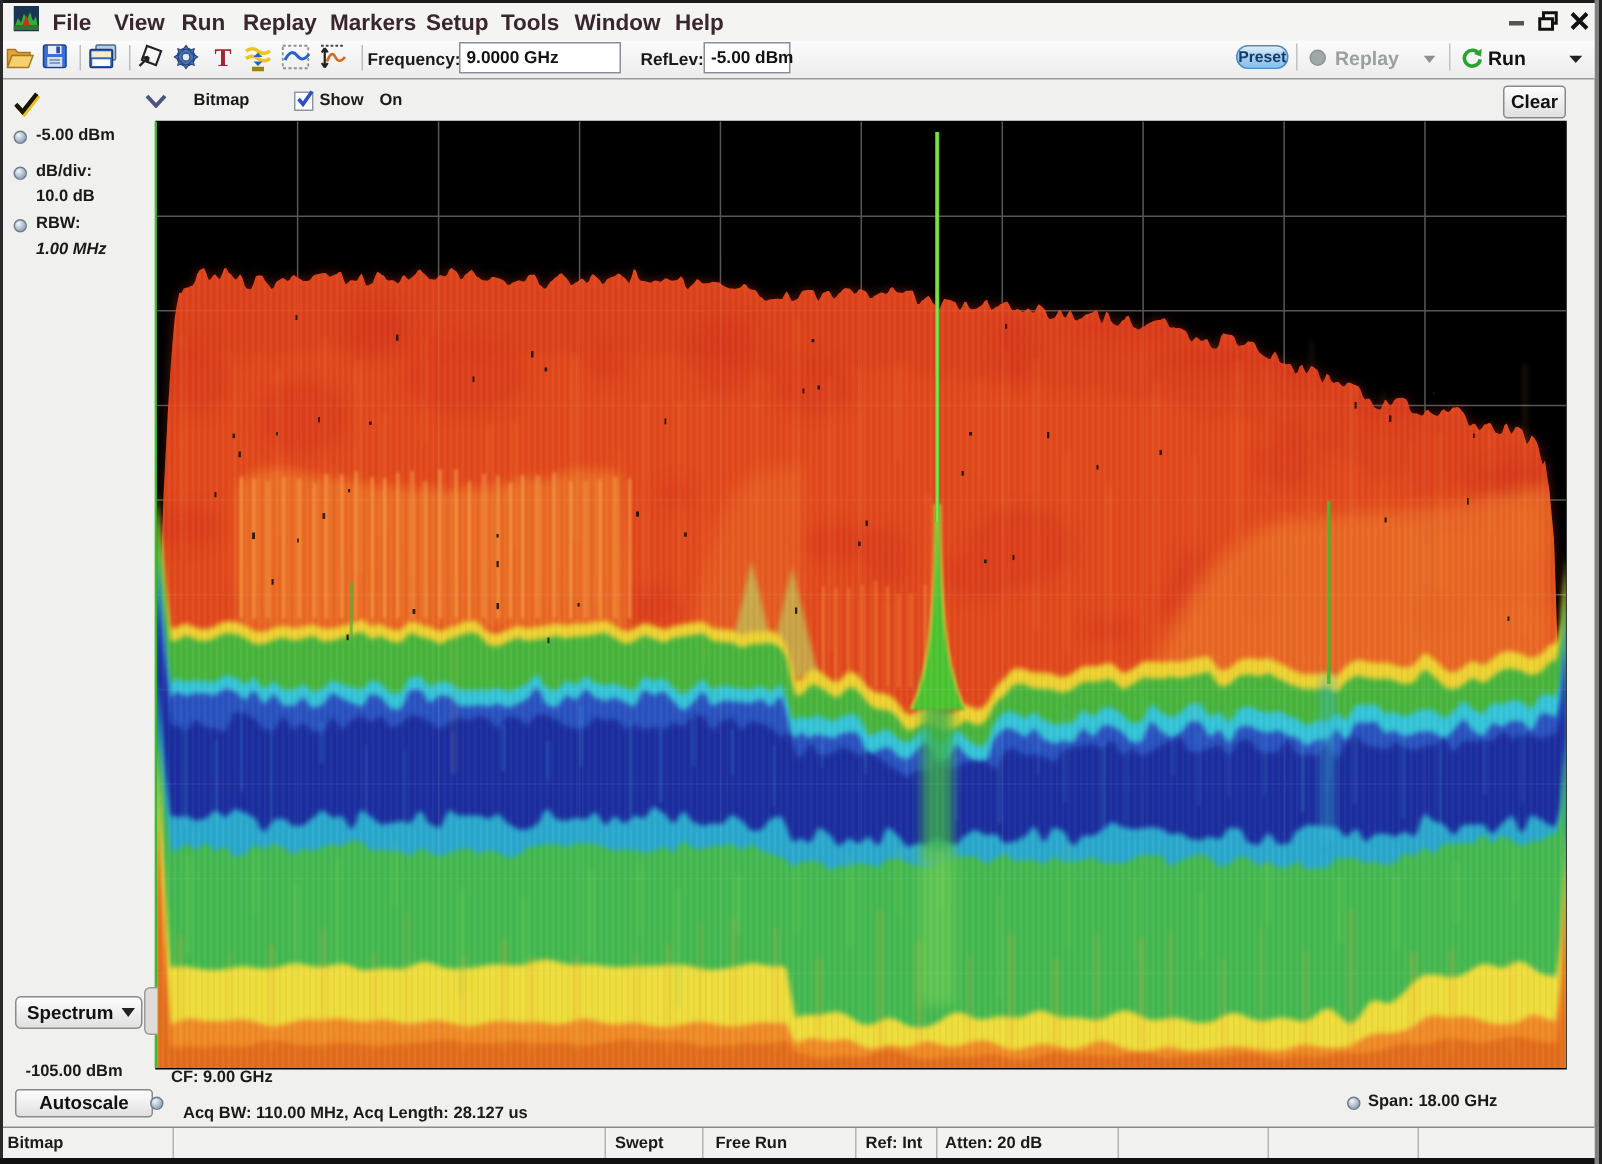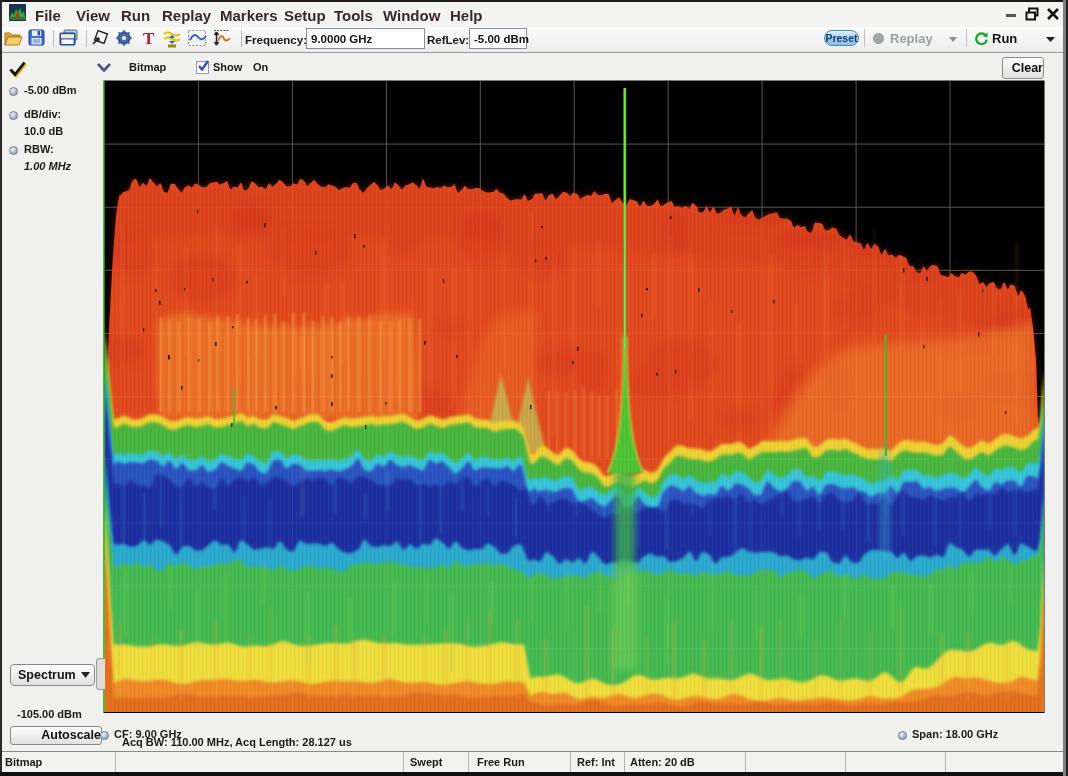--- a/index.html
+++ b/index.html
@@ -1,21 +1,21 @@
 <!DOCTYPE html>
 <html><head><meta charset="utf-8"><style>
 *{margin:0;padding:0;box-sizing:border-box}
 html,body{width:1068px;height:776px;overflow:hidden}
 body{font-family:"Liberation Sans",sans-serif;position:relative;background:#f0f0ee;-webkit-font-smoothing:antialiased}
 .abs{position:absolute}
 .menu{font-size:15px;font-weight:700;color:#39262e}
 .lbl{font-size:11px;font-weight:700;color:#1a1a1a;white-space:nowrap}
 .sphere{position:absolute;width:9px;height:9px;border-radius:50%;background:radial-gradient(circle at 35% 30%,#f2f6fa 0%,#b9c6d4 45%,#78879c 100%);border:1px solid #6d7c90}
 .inp{position:absolute;background:#fff;border:1px solid #888f98;font-size:11.5px;font-weight:700;color:#111;padding:4px 0 0 4px;white-space:nowrap}
-.btn{position:absolute;border:1px solid #8a8a8a;border-radius:3px;background:linear-gradient(#fdfdfd,#f0f0f0 45%,#e0e0e0);font-size:12.5px;font-weight:700;color:#111;text-align:right}
+.btn{position:absolute;border:1px solid #8a8a8a;border-radius:3px;background:linear-gradient(#fdfdfd,#f0f0f0 45%,#e0e0e0);font-size:12.5px;font-weight:700;color:#111;text-align:center}
 </style></head><body>
 <svg width="1068" height="776" viewBox="0 0 1068 776" style="position:absolute;left:0;top:0">
 <defs>
 <filter id="b1" x="-30%" y="-30%" width="160%" height="160%">
         <feGaussianBlur stdDeviation="1.1"></feGaussianBlur>
       </filter>
 <filter id="b2" x="-30%" y="-30%" width="160%" height="160%">
         <feGaussianBlur stdDeviation="1.6"></feGaussianBlur>
       </filter>
 <filter id="b3" x="-30%" y="-30%" width="160%" height="160%">
@@ -416,21 +416,21 @@
   </svg>
 <svg class="abs" style="left:212px;top:28px" width="20" height="21" viewBox="0 0 20 21">
     <path d="M4.5 4 L4.5 17 M4.5 4 L2.5 7 M4.5 4 L6.5 7 M4.5 17 L2.5 14 M4.5 17 L6.5 14" stroke="#222" stroke-width="1.5" fill="none"></path>
     <path d="M2 2.5 H18" stroke="#444" stroke-width="1.2" stroke-dasharray="1.8 1.4"></path>
     <path d="M6 13 Q9 5 11.5 10 T18 10" stroke="#d86a1a" stroke-width="1.8" fill="none"></path>
   </svg>
 <div class="abs" style="left:53px;top:30px;width:1px;height:17px;background:#bdbdbd"></div>
 <div class="abs" style="left:86px;top:30px;width:1px;height:17px;background:#bdbdbd"></div>
 <div class="abs" style="left:241px;top:30px;width:1px;height:17px;background:#bdbdbd"></div>
 <div class="abs lbl" style="left:245px;top:34px;font-size:11.5px">Frequency:</div>
-<div class="inp" style="left:306px;top:28px;width:119px;height:21px">9.0000 GHz</div>
+<div class="inp" style="left:306px;top:28px;width:108px;height:21px">9.0000 GHz</div>
 <div class="abs lbl" style="left:427px;top:34px;font-size:11.5px">RefLev:</div>
 <div class="inp" style="left:469px;top:28px;width:58px;height:21px">-5.00 dBm</div>
 
 <div class="abs" style="left:824px;top:30px;width:35px;height:16px;border-radius:8px;border:1px solid #4a88c0;background:linear-gradient(#dceefb,#a7cfee 50%,#8cc0e8);color:#143a6e;font-size:10.5px;font-weight:700;text-align:center;line-height:15px">Preset</div>
 <div class="abs" style="left:864px;top:29px;width:1px;height:18px;background:#c2c2c2"></div>
 <div class="abs" style="left:873px;top:33px;width:11px;height:11px;border-radius:50%;background:#a2a8a8;border:1px solid #8e9494"></div>
 <div class="abs" style="left:890px;top:31px;font-size:13px;font-weight:700;color:#9aa0a0">Replay</div>
 <svg class="abs" style="left:949px;top:37px" width="8" height="5">
     <path d="M0 0 L8 0 L4 5 Z" fill="#909090"></path>
   </svg>
@@ -471,21 +471,21 @@
 
 <div class="abs" style="left:96px;top:658px;width:9px;height:32px;border:1px solid #9a9a9a;border-right:none;border-radius:4px 0 0 4px;background:#dcdcda"></div>
 <div class="btn" style="left:10px;top:664px;width:85px;height:22px;border-radius:4px;text-align:left;padding-left:7px;line-height:20px">Spectrum</div>
 <svg class="abs" style="left:81px;top:672px" width="9" height="6">
     <path d="M0 0 L9 0 L4.5 6 Z" fill="#222"></path>
   </svg>
 <div class="abs lbl" style="left:17px;top:708px">-105.00 dBm</div>
 <div class="btn" style="left:10px;top:726px;width:92px;height:19px;line-height:17px">Autoscale</div>
 
 <div class="sphere" style="left:100px;top:731px"></div>
-<div class="abs lbl" style="left:114px;top:728px">CF:  9.00 GHz</div>
+<div class="abs lbl" style="left:114px;top:712px">CF:  9.00 GHz</div>
 <div class="sphere" style="left:898px;top:731px"></div>
 <div class="abs lbl" style="left:912px;top:728px">Span:  18.00 GHz</div>
 
 <div class="abs" style="left:2px;top:751px;width:1061px;height:1px;background:#8a8a8a"></div>
 <div class="abs" style="left:2px;top:752px;width:1061px;height:20px;background:#f2f2f0"></div>
 <div class="abs lbl" style="left:5px;top:756px">Bitmap</div>
 <div class="abs lbl" style="left:122px;top:736px">Acq BW:  110.00 MHz,  Acq Length:  28.127 us</div>
 <div class="abs lbl" style="left:410px;top:756px">Swept</div>
 <div class="abs lbl" style="left:477px;top:756px">Free Run</div>
 <div class="abs lbl" style="left:577px;top:756px">Ref:  Int</div>

